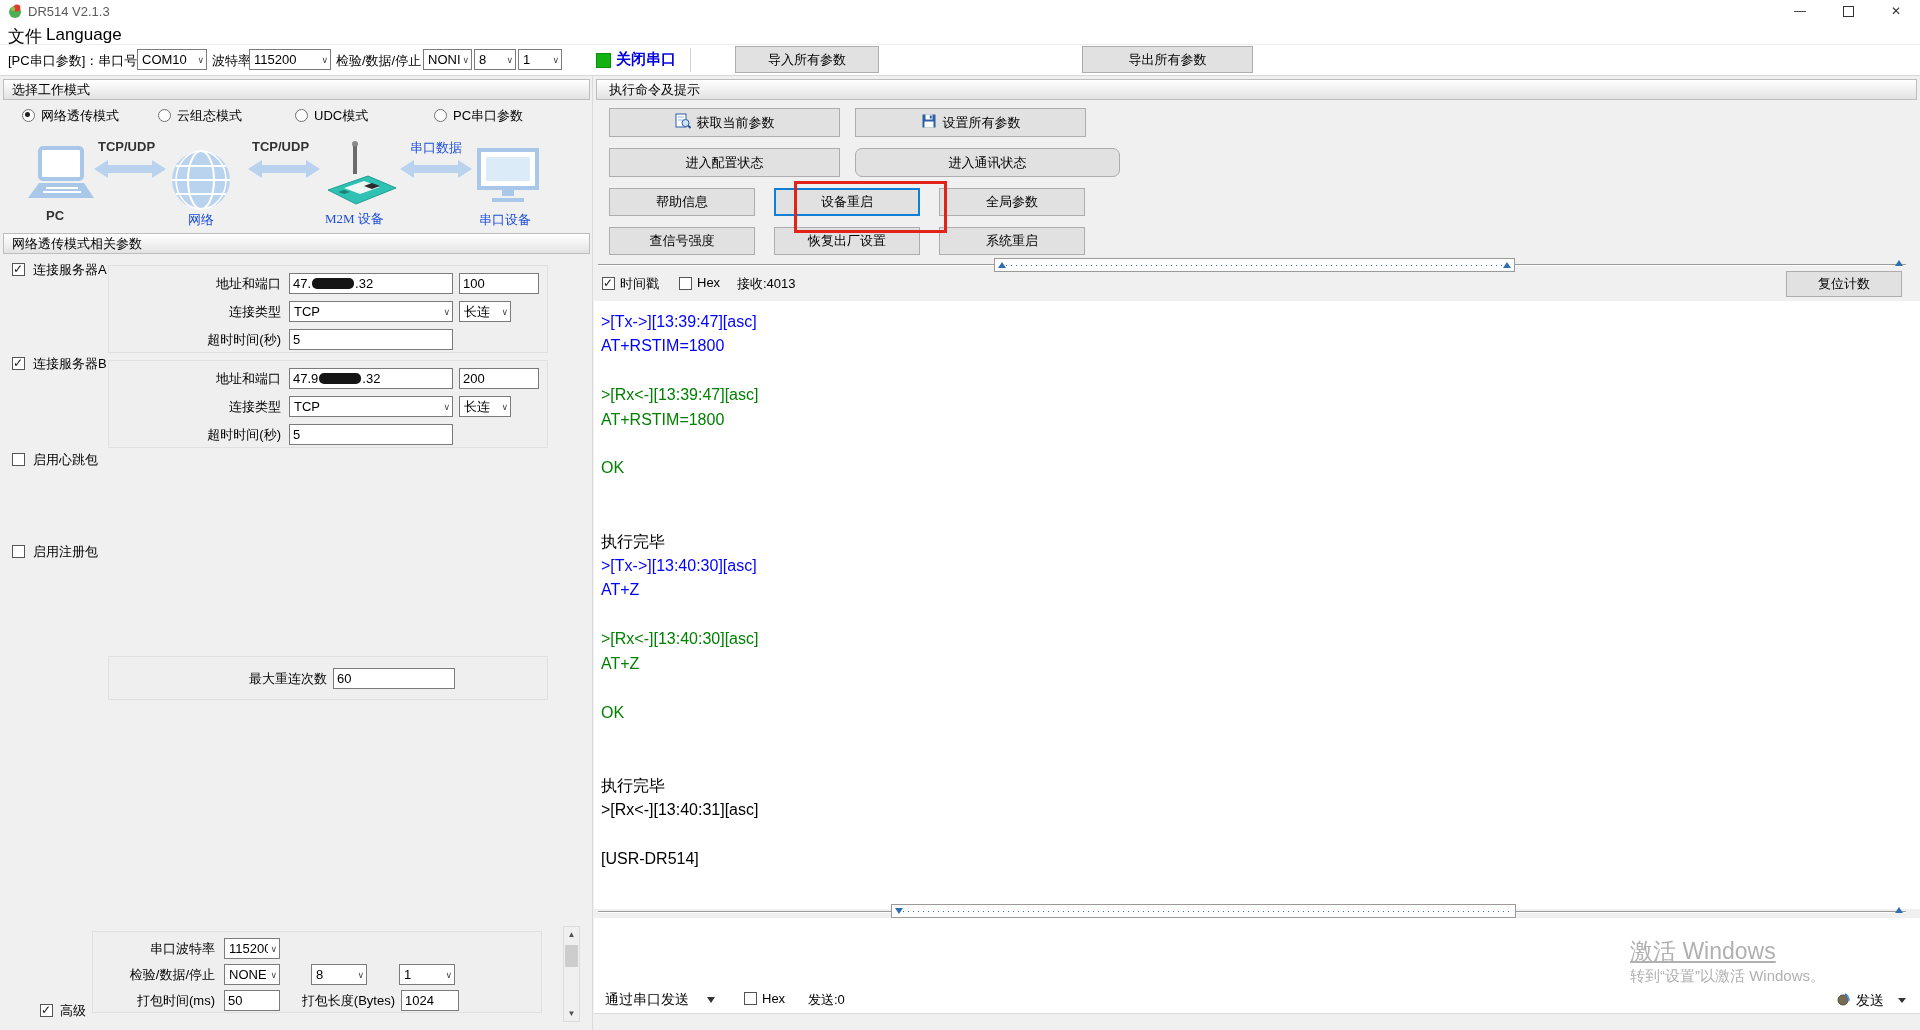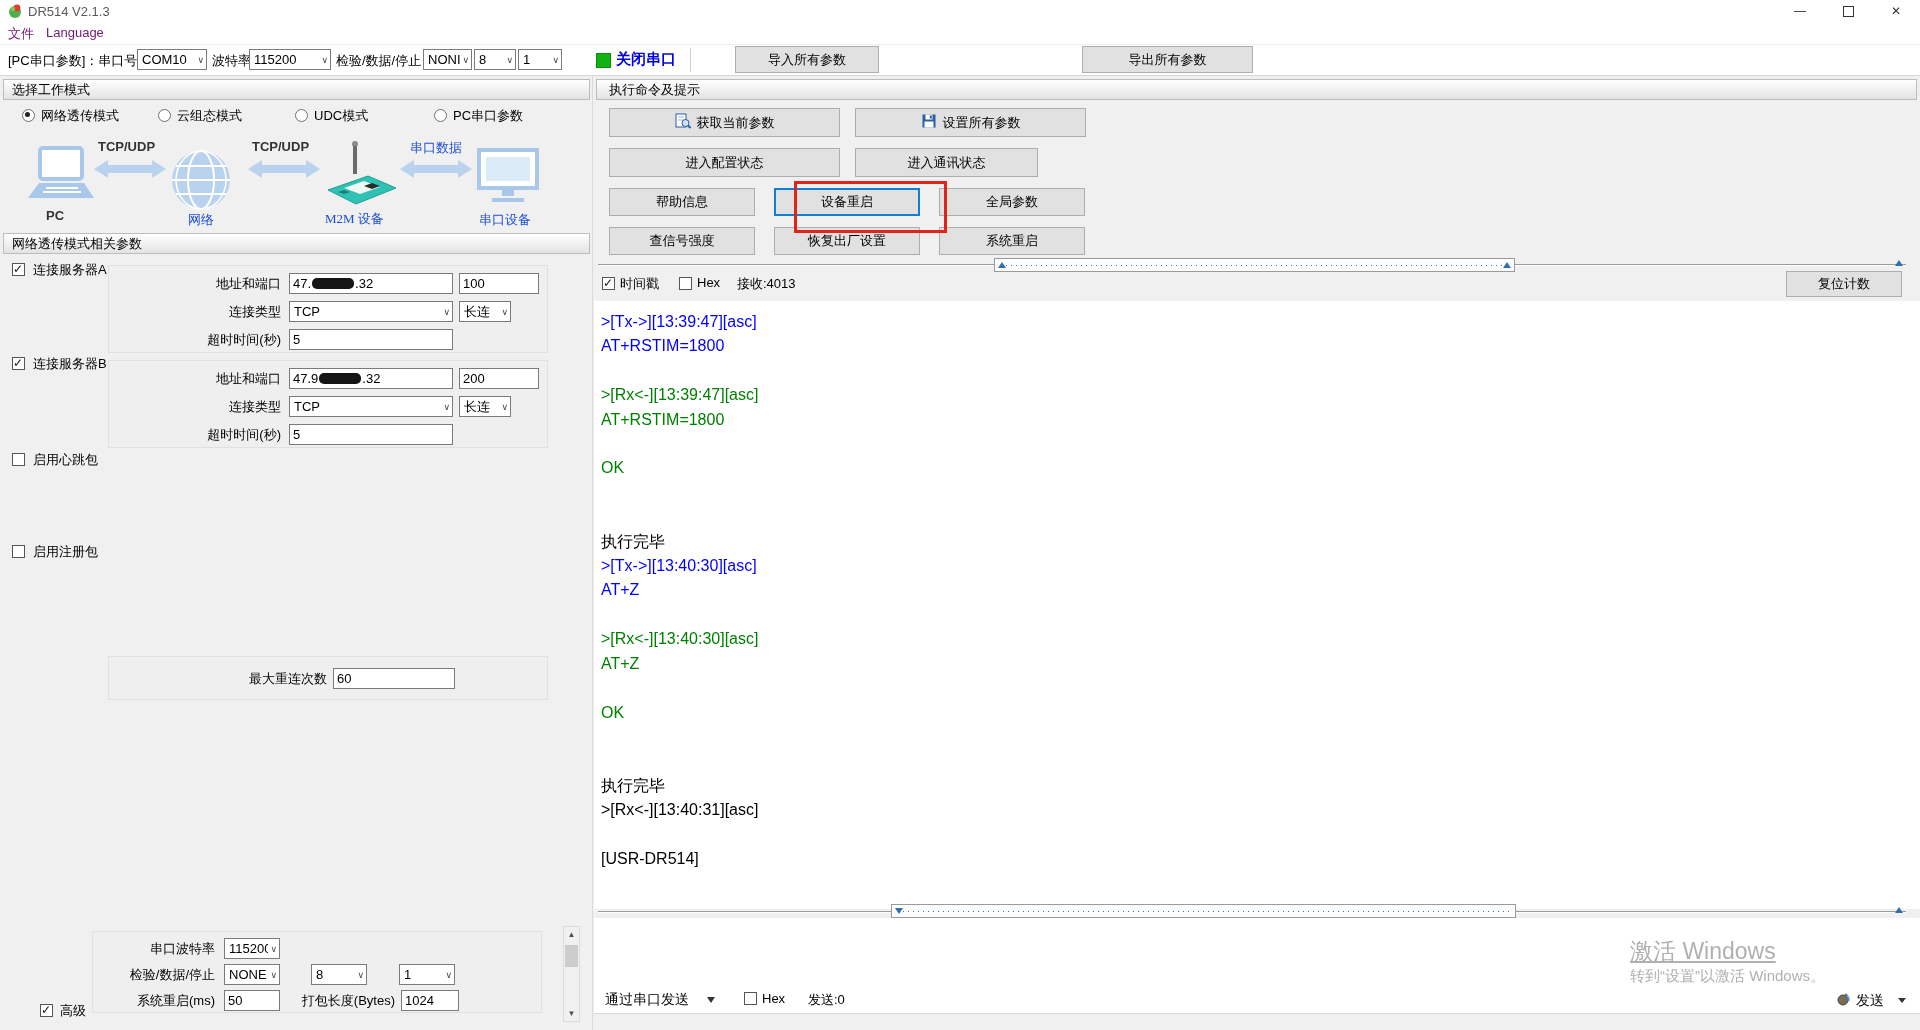--- a/index.html
+++ b/index.html
@@ -6,21 +6,21 @@
   #app{position:relative;width:1920px;height:1030px;background:#f0f0f0;
        font-family:"Liberation Sans",sans-serif;color:#000;overflow:hidden;font-size:13px;}
   .abs{position:absolute;}
   .nowrap{white-space:nowrap;}
   
   .titlebar{left:0;top:0;width:1920px;height:22px;background:#fff;}
   .title-text{left:28px;top:4px;font-size:13px;color:#5a5a5a;}
   .winbtn{top:0;width:48px;height:22px;display:flex;align-items:center;justify-content:center;color:#333;font-size:12px;}
   .maxbox{width:9px;height:9px;border:1px solid #333;}
   .menubar{left:0;top:22px;width:1920px;height:22px;background:#fff;border-bottom:1px solid #ededed;}
-  .menu-item{top:3px;font-size:13px;color:#701a75;}
+  .menu-item{top:3px;font-size:17px;color:#000000;}
   .toolbar{left:0;top:45px;width:1920px;height:30px;background:#fff;border-bottom:1px solid #d7d7d7;}
   
   .combo{position:absolute;height:21px;background:#fff;border:1px solid #7b7b7b;display:flex;align-items:center;
          justify-content:space-between;padding:0 2px 0 4px;font-size:13px;overflow:hidden;box-sizing:border-box;}
   .combo .txt{overflow:hidden;white-space:nowrap;}
   .chev{font-size:9px;color:#444;margin-left:2px;flex:0 0 auto;}
   .input{position:absolute;height:21px;background:#fff;border:1px solid #7b7b7b;display:flex;align-items:center;
          padding:0 3px;font-size:13px;overflow:hidden;box-sizing:border-box;white-space:nowrap;}
   .btn{position:absolute;background:#e1e1e1;border:1px solid #adadad;display:flex;align-items:center;justify-content:center;
        font-size:13px;box-sizing:border-box;gap:6px;}
@@ -278,21 +278,21 @@
         <span class="chev">∨</span>
     </div>
     <div class="combo" style="left:218px;top:32px;width:56px;">
       <span class="txt">8</span>
         <span class="chev">∨</span>
     </div>
     <div class="combo" style="left:306px;top:32px;width:56px;">
       <span class="txt">1</span>
         <span class="chev">∨</span>
     </div>
-    <span class="rlbl" style="left:0;top:60px;width:122px;">系统重启(ms)</span>
+    <span class="rlbl" style="left:0;top:60px;width:122px;">打包时间(ms)</span>
     <div class="input" style="left:131px;top:58px;width:56px;">
       <span>50</span>
     </div>
     <span class="rlbl" style="left:170px;top:60px;width:132px;">打包长度(Bytes)</span>
     <div class="input" style="left:308px;top:58px;width:58px;">
       <span>1024</span>
     </div>
   </div>
   <span class="cb checked" style="left:40px;top:1004px;"></span>
   <span class="abs lbl" style="left:60px;top:1002px;">高级</span>
@@ -328,21 +328,21 @@
           <rect x="4.5" y="1.5" width="7" height="5" fill="#fff"></rect>
           <rect x="8.8" y="2.5" width="2" height="3" fill="#2a5fa5"></rect>
           <rect x="3.5" y="8.5" width="9" height="6" fill="#fff"></rect>
         </svg>
     </span>
     <span>设置所有参数</span>
   </div>
   <div class="btn" style="left:609px;top:148px;width:231px;height:29px;">
     <span>进入配置状态</span>
   </div>
-  <div class="btn" style="left:855px;top:148px;width:183px;height:29px;">
+  <div class="btn" style="left:855px;top:148px;width:265px;height:29px;border-radius:7px;">
     <span>进入通讯状态</span>
   </div>
   <div class="btn" style="left:609px;top:188px;width:146px;height:28px;">
     <span>帮助信息</span>
   </div>
   <div class="btn focused" style="left:774px;top:188px;width:146px;height:28px;">
     <span>设备重启</span>
   </div>
   <div class="btn" style="left:939px;top:188px;width:146px;height:28px;">
     <span>全局参数</span>

